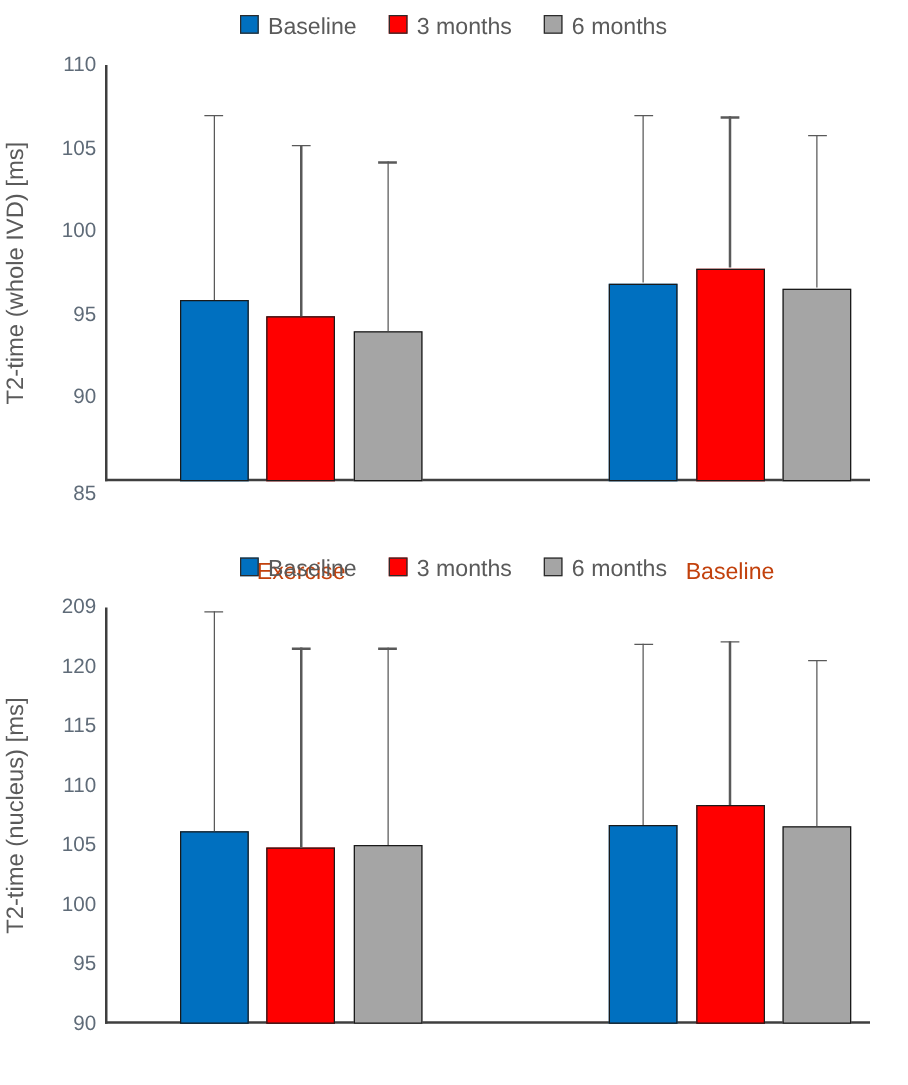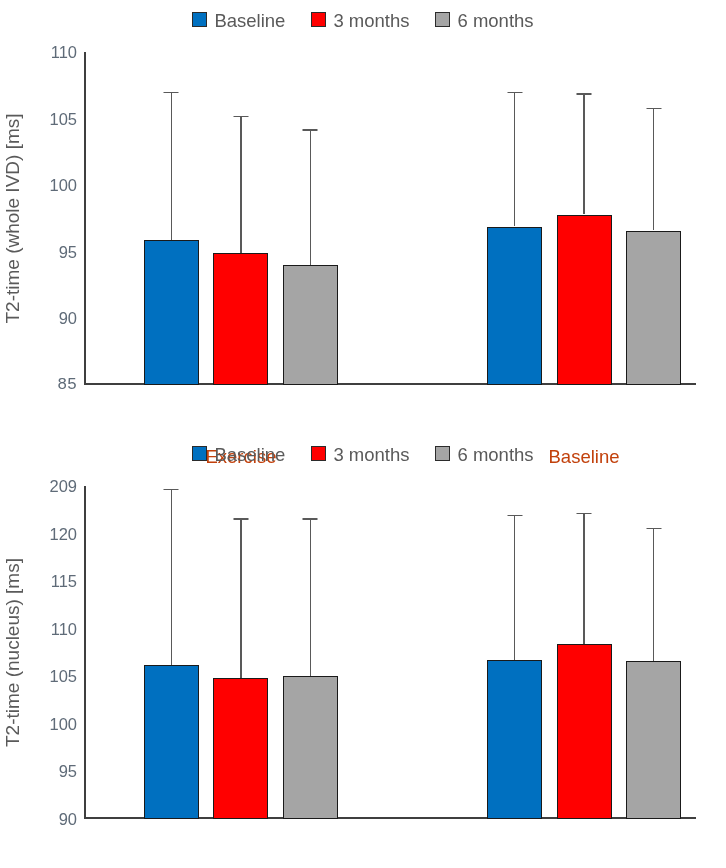--- a/index.html
+++ b/index.html
@@ -160,21 +160,21 @@
         </div>
         <div class="legend-item">
           <span class="legend-swatch" style="background: rgb(165, 165, 165);"></span>
           <span class="legend-label">6 months</span>
         </div>
       </div>
     <div class="ytitle">T2-time (whole IVD) [ms]</div>
     <div class="plot" id="plot-0">
       <div class="axis-y-line"></div>
       <div class="axis-x-line"></div>
-    <div class="ytick" style="top: 333px; font-family: Liberation Mono, monospace;">85</div>
+    <div class="ytick" style="top: 343px;">85</div>
         <div class="ytick" style="top: 266.4px;">90</div>
         <div class="ytick" style="top: 199.8px;">95</div>
         <div class="ytick" style="top: 133.2px;">100</div>
         <div class="ytick" style="top: 66.6px;">105</div>
         <div class="ytick" style="top: 0px;">110</div>
         <div class="bar" style="left: 59.978px; width: 55px; height: 145.188px; background: rgb(0, 112, 192);"></div>
         <div class="errbar" style="left: 86.778px; top: 39.96px; height: 147.852px;"></div>
         <div class="errcap" style="left: 87.478px; top: 39.96px;"></div>
         <div class="bar" style="left: 129.478px; width: 55px; height: 131.868px; background: rgb(255, 0, 0);"></div>
         <div class="errbar" style="left: 156.278px; top: 63.936px; height: 137.196px;"></div>

